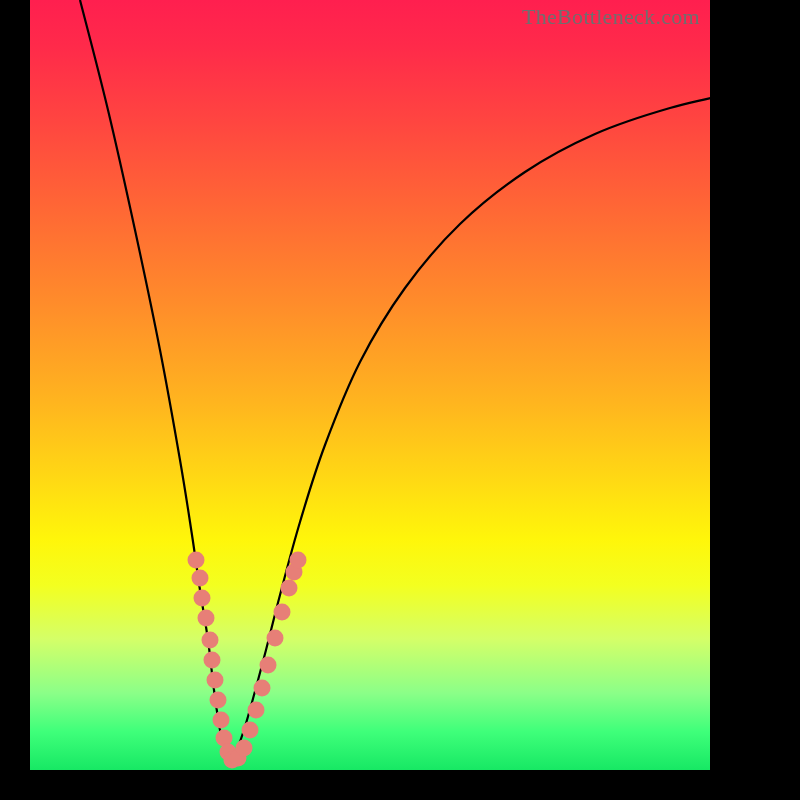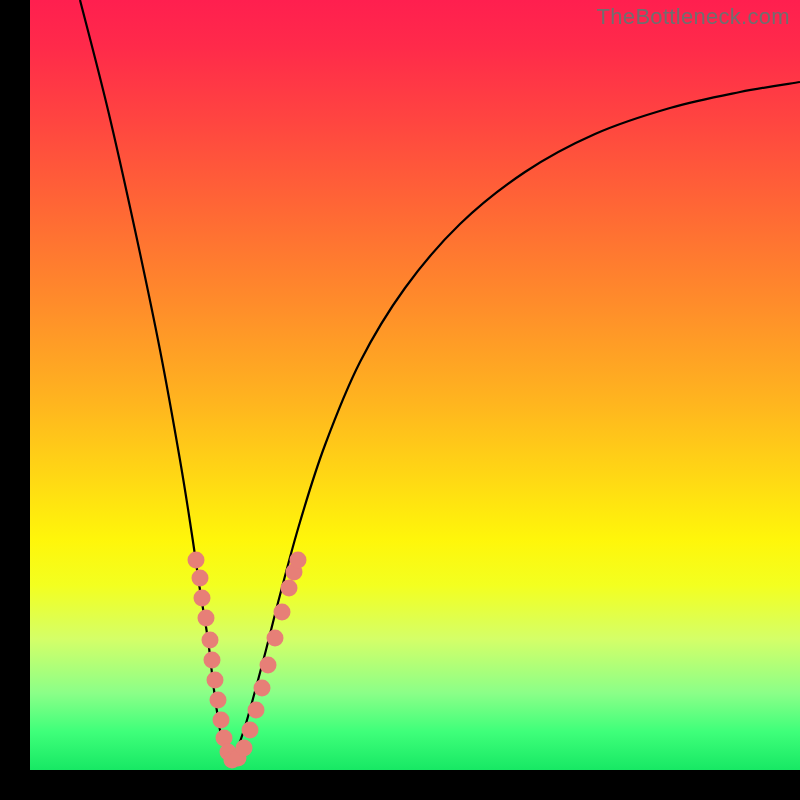--- a/index.html
+++ b/index.html
@@ -14,38 +14,39 @@
   .stage {
     position: relative;
     width: 800px;
     height: 800px;
     background: #000;
   }
   .plot {
     position: absolute;
     left: 30px;
     top: 0;
-    width: 770px;
+    width: 680px;
     height: 770px;
     
     background: linear-gradient(to bottom,
       #ff1f4f 0%,
       #ff2a4a 6%,
       #ff4640 16%,
       #ff6a34 28%,
       #ff8e2a 40%,
       #ffb41f 52%,
       #ffd814 62%,
       #fff60a 70%,
       #f3ff20 76%,
       #d4ff68 83%,
       #8bff88 90%,
       #3fff7a 95%,
       #17e864 100%
     );
+    font-family: Liberation Serif, serif;
   }
   .watermark {
     position: absolute;
     top: 4px;
     right: 10px;
     color: #6f6f6f;
     font-size: 22px;
     font-weight: 500;
     letter-spacing: 0.3px;
     user-select: none;

